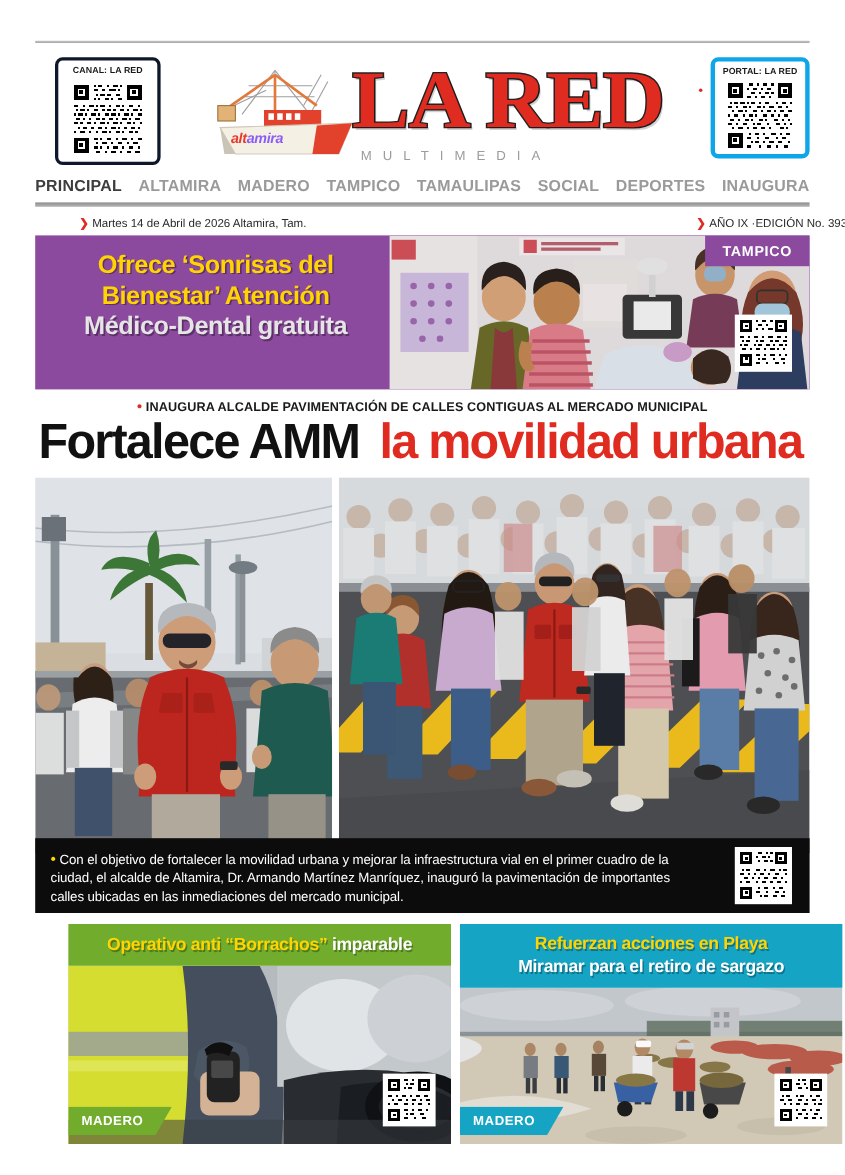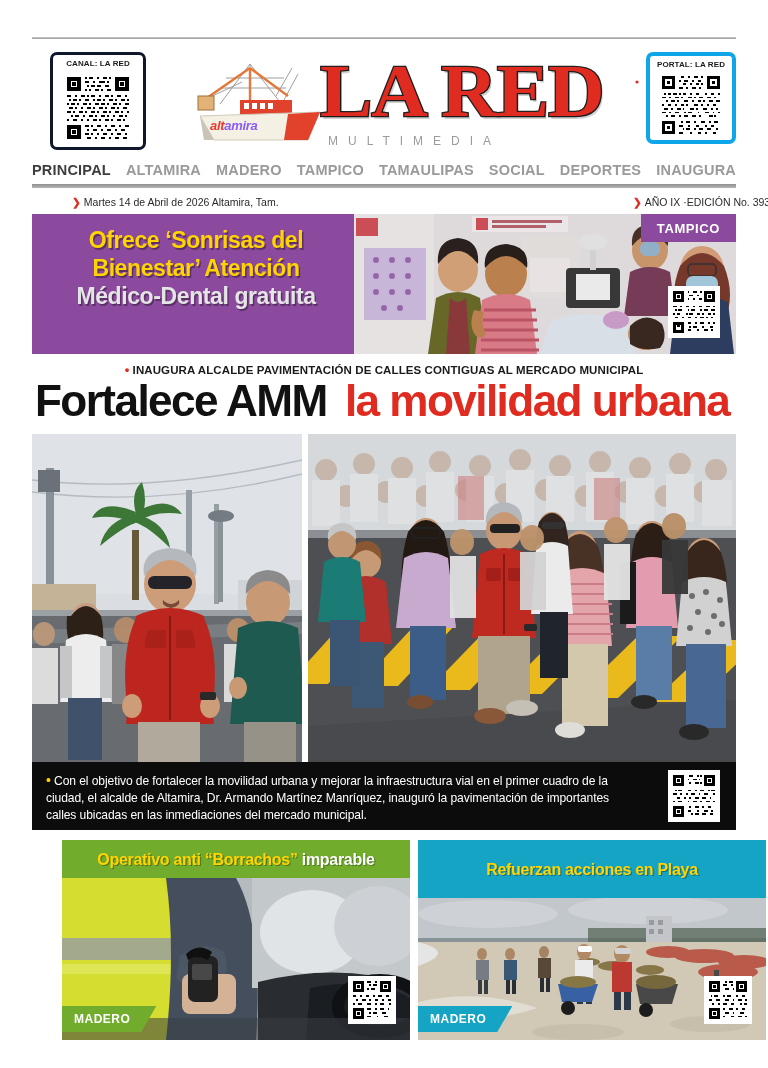--- a/index.html
+++ b/index.html
@@ -1006,20 +1006,21 @@
               <rect x="14" y="20" width="1" height="1"></rect>
               <rect x="18" y="20" width="2" height="1"></rect>
           </g>
         </svg>
       </div>
     </div>
 
     <div class="bpanel bp-right">
       <div class="bp-head blue">
         <div class="bph-line bph-y">Refuerzan acciones en Playa</div>
+        <div class="bph-line bph-w">Miramar para el retiro de sargazo</div>
       </div>
       <div class="bp-photo b">
         <svg width="348" height="142" viewBox="0 0 348 142" preserveAspectRatio="none">
           <rect width="348" height="142" fill="#d8cfc0"></rect>
           <rect width="348" height="44" fill="#c6cbd0"></rect>
           <ellipse cx="70" cy="16" rx="70" ry="14" fill="#d3d7db"></ellipse>
           <ellipse cx="230" cy="12" rx="80" ry="14" fill="#d3d7db"></ellipse>
           <rect x="0" y="40" width="348" height="8" fill="#8c969c"></rect>
           <g fill="#5a6a5a" opacity=".75">
             <rect x="170" y="30" width="178" height="14"></rect>

